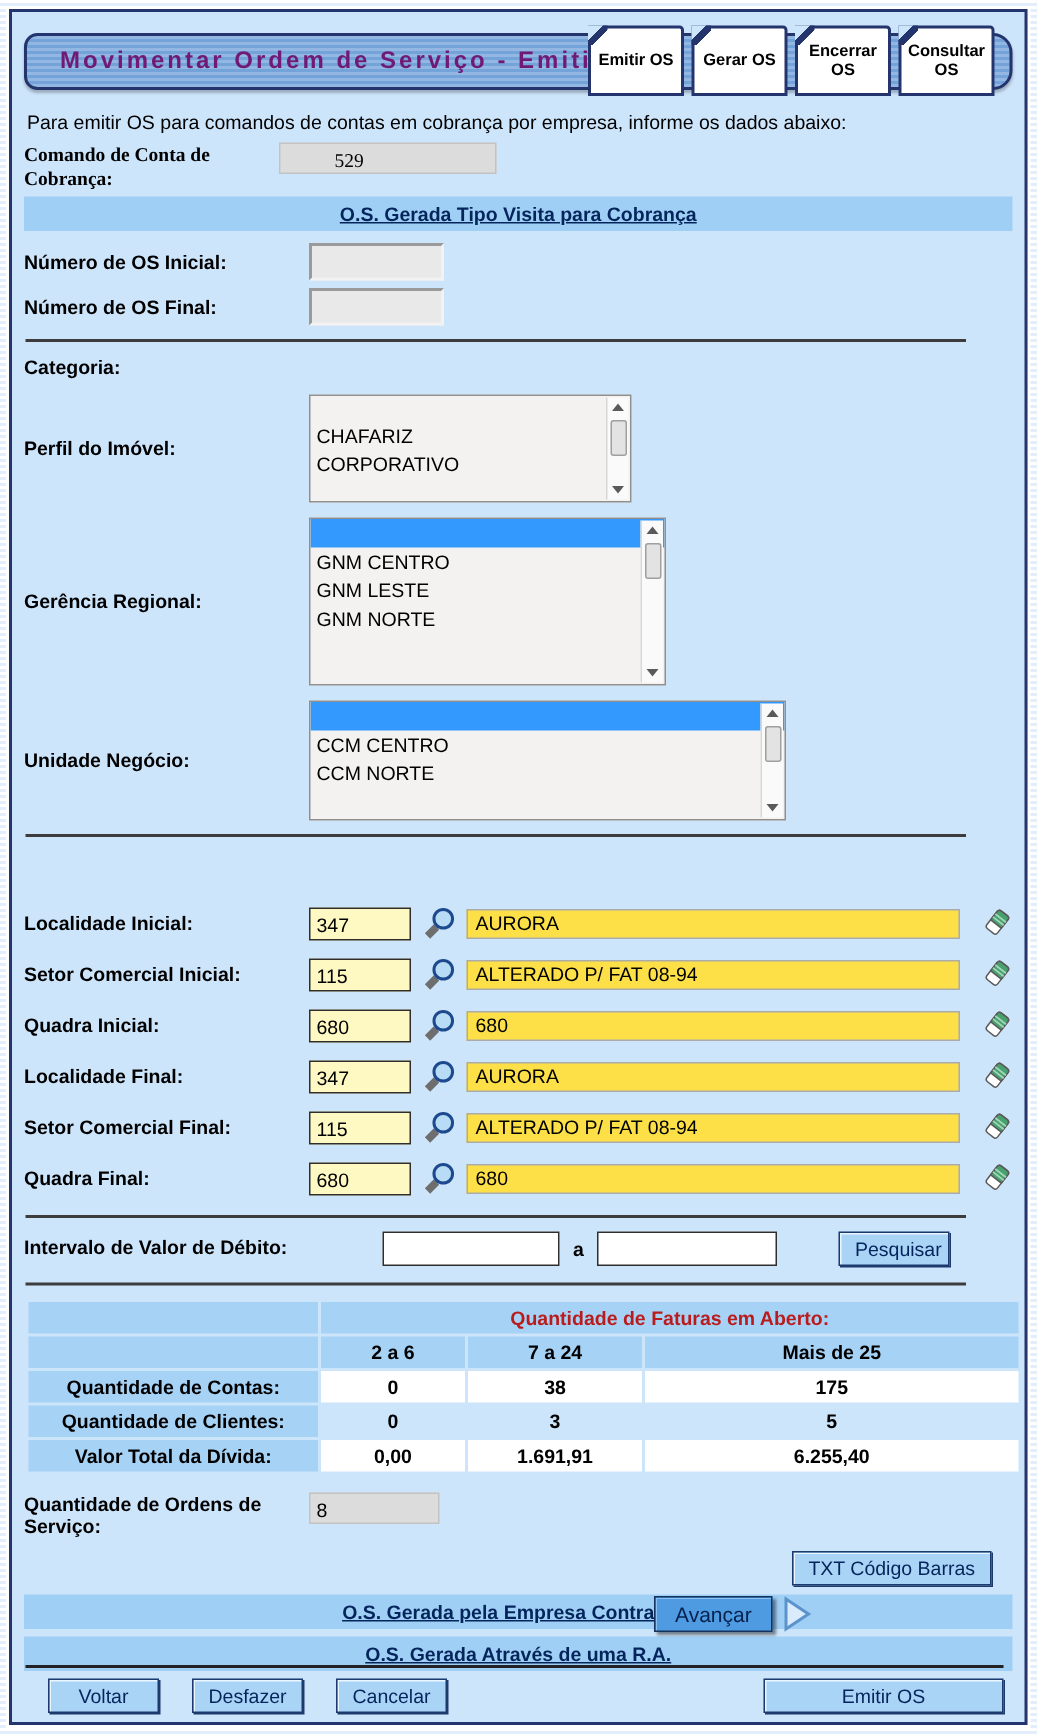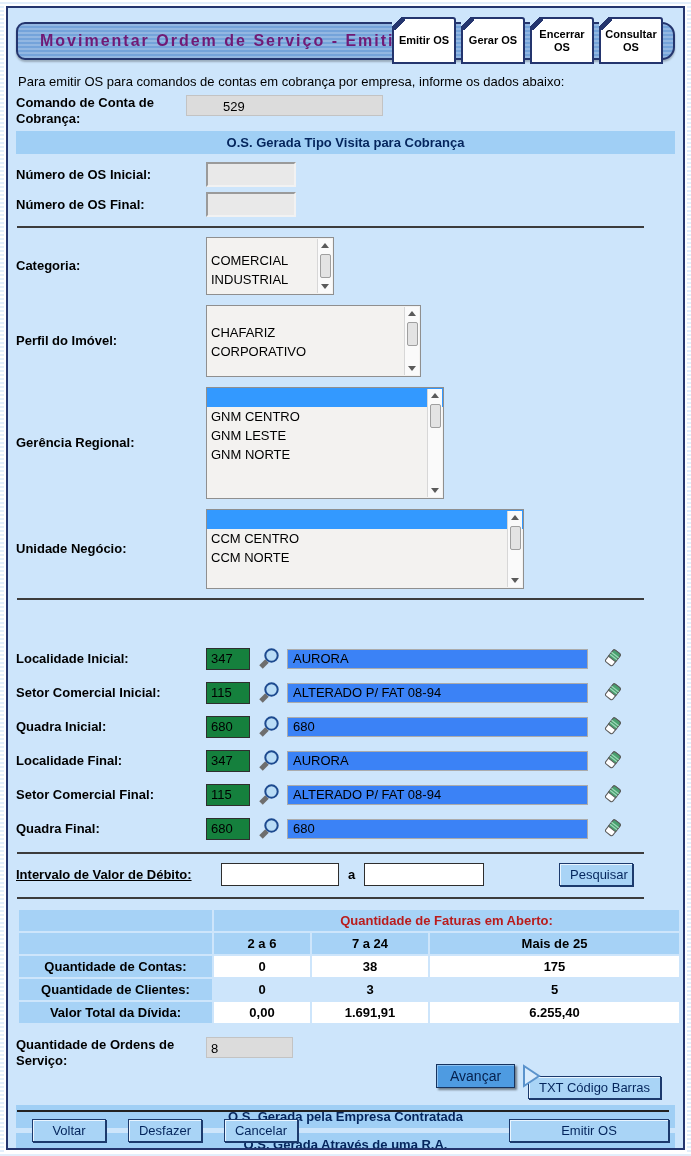--- a/index.html
+++ b/index.html
@@ -42,57 +42,57 @@
   }
   .tab::before {
     content: ""; position: absolute; top: -2px; left: -2px; width: 13px; height: 13px;
     background: linear-gradient(135deg, #cde5fb 0 38%, #24356e 38% 62%, rgba(0,0,0,0) 62%);
   }
   
   .intro { font-size: 13px; margin: 4px 0 6px 2px; }
   .row { display: flex; align-items: center; margin: 5px 0; }
   .lbl { width: 190px; flex-shrink: 0; font-size: 13px; font-weight: bold; line-height: 1.2; }
   .lbl.w170 { width: 170px; }
-  .lbl.w205 { width: 205px; text-decoration: underline; }
+  .lbl.w205 { width: 239px; }
   .readonly-field {
     background: #dcdcdc; border: 1px solid #c3c3c3;
     font-size: 13px; padding: 2px 4px; height: 21px; line-height: 17px;
   }
   .inset-input {
     width: 90px; height: 25px; background: #e9e9e9;
     border: 2px solid; border-color: #9a9a9a #f2f2f2 #f2f2f2 #9a9a9a;
     font-family: inherit; font-size: 13px; padding: 0 3px;
   }
   .section-bar {
     background: #a0cff5; height: 23px; line-height: 23px;
     text-align: center; font-size: 13px; font-weight: bold;
-    color: #04255c;
+    text-decoration: underline; color: #04255c;
     margin: 5px 0; cursor: pointer;
   }
   hr.sep { border: none; border-top: 2px solid #3c3c3c; width: 627px; margin: 9px 0 9px 1px; }
   
   .listbox {
     position: relative; background: #f3f2f0;
     border: 1px solid #8f8f8f; overflow: hidden;
     font-size: 13px; flex-shrink: 0;
   }
   .opt { height: 19px; line-height: 19px; padding-left: 4px; white-space: nowrap; }
   .opt.selected { background: #3399ff; }
   .vscroll { position: absolute; top: 1px; right: 1px; bottom: 1px; width: 15px;
     background: #fafafa; border-left: 1px solid #d7d7d7; display: flex; flex-direction: column; align-items: center; }
   .sbtn { height: 13px; width: 100%; display: flex; align-items: center; justify-content: center; cursor: pointer; }
   .tri-up { width: 0; height: 0; border-left: 4px solid transparent; border-right: 4px solid transparent; border-bottom: 5px solid #5a5a5a; }
   .tri-down { width: 0; height: 0; border-left: 4px solid transparent; border-right: 4px solid transparent; border-top: 5px solid #5a5a5a; }
   .strack { flex: 1; width: 100%; display: flex; justify-content: center; }
   .sthumb { width: 11px; height: 24px; margin-top: 2px; background: #e3e3e3; border: 1px solid #9f9f9f; border-radius: 2px; cursor: grab; }
   
-  .code-input { width: 44px; height: 22px; border: 1px solid #2e2e2e; background: #15803d;
+  .code-input { width: 68px; height: 22px; border: 1px solid #2e2e2e; background: #fef9c3;
     font-family: inherit; font-size: 13px; padding: 0 4px; }
   .icon-btn { display: inline-flex; margin: 0 6px 0 7px; cursor: pointer; }
-  .desc-field { width: 301px; height: 20px; background: #3b82f6; border: 1px solid #ababab;
+  .desc-field { width: 329px; height: 20px; background: #fde047; border: 1px solid #ababab;
     font-size: 13px; line-height: 18px; padding: 0 5px; overflow: hidden; white-space: nowrap; }
   .eraser-btn { margin-left: 14px; cursor: pointer; display: inline-flex; }
   
   .btn {
     background: #a9d4f6; border: 1px solid #1c3a6d;
     box-shadow: 1px 1px 0 #1c3a6d, inset 1px 1px 0 #e9f5ff;
     color: #04255c; font-family: inherit; font-size: 13px;
     padding: 3px 10px; cursor: pointer;
   }
   .val-input { width: 118px; height: 23px; border: 1px solid #2e2e2e; background: #fff;
@@ -139,55 +139,40 @@
           <span>Encerrar OS</span>
         </div>
       <div class="tab">
           <span>Consultar OS</span>
         </div>
     </div>
   </div>
 
   <div class="intro">Para emitir OS para comandos de contas em cobrança por empresa, informe os dados abaixo:</div>
 
-  <div class="row" style="align-items:flex-start;">
+  <div class="row" style="align-items:flex-start;font-family:Liberation Serif, serif;">
     <div class="lbl w170">Comando de Conta de Cobrança:</div>
-    <div class="readonly-field" style="width:197px;padding-left:36px;">529</div>
+    <div class="readonly-field" style="width:145px;padding-left:36px;">529</div>
   </div>
 
   <div class="section-bar">O.S. Gerada Tipo Visita para Cobrança</div>
 
   <div class="row" style="margin-top:8px;">
     <div class="lbl">Número de OS Inicial:</div>
     <input class="inset-input" value="" style="">
   </div>
   <div class="row">
     <div class="lbl">Número de OS Final:</div>
     <input class="inset-input" value="" style="">
   </div>
 
   <hr class="sep">
 
   <div class="row">
     <div class="lbl">Categoria:</div>
-    <div class="listbox" style="width:128px;height:58px;padding-top:13px;">
-      <div class="opt">COMERCIAL</div>
-      <div class="opt">INDUSTRIAL</div>
-      <div class="vscroll">
-        <div class="sbtn">
-            <span class="tri-up"></span>
-          </div>
-        <div class="strack">
-            <div class="sthumb"></div>
-          </div>
-        <div class="sbtn">
-            <span class="tri-down"></span>
-          </div>
-      </div>
-    </div>
   </div>
 
   <div class="row" style="margin-top:10px;">
     <div class="lbl">Perfil do Imóvel:</div>
     <div class="listbox" style="width:215px;height:72px;padding-top:17px;">
       <div class="opt">CHAFARIZ</div>
       <div class="opt">CORPORATIVO</div>
       <div class="vscroll">
         <div class="sbtn">
             <span class="tri-up"></span>

